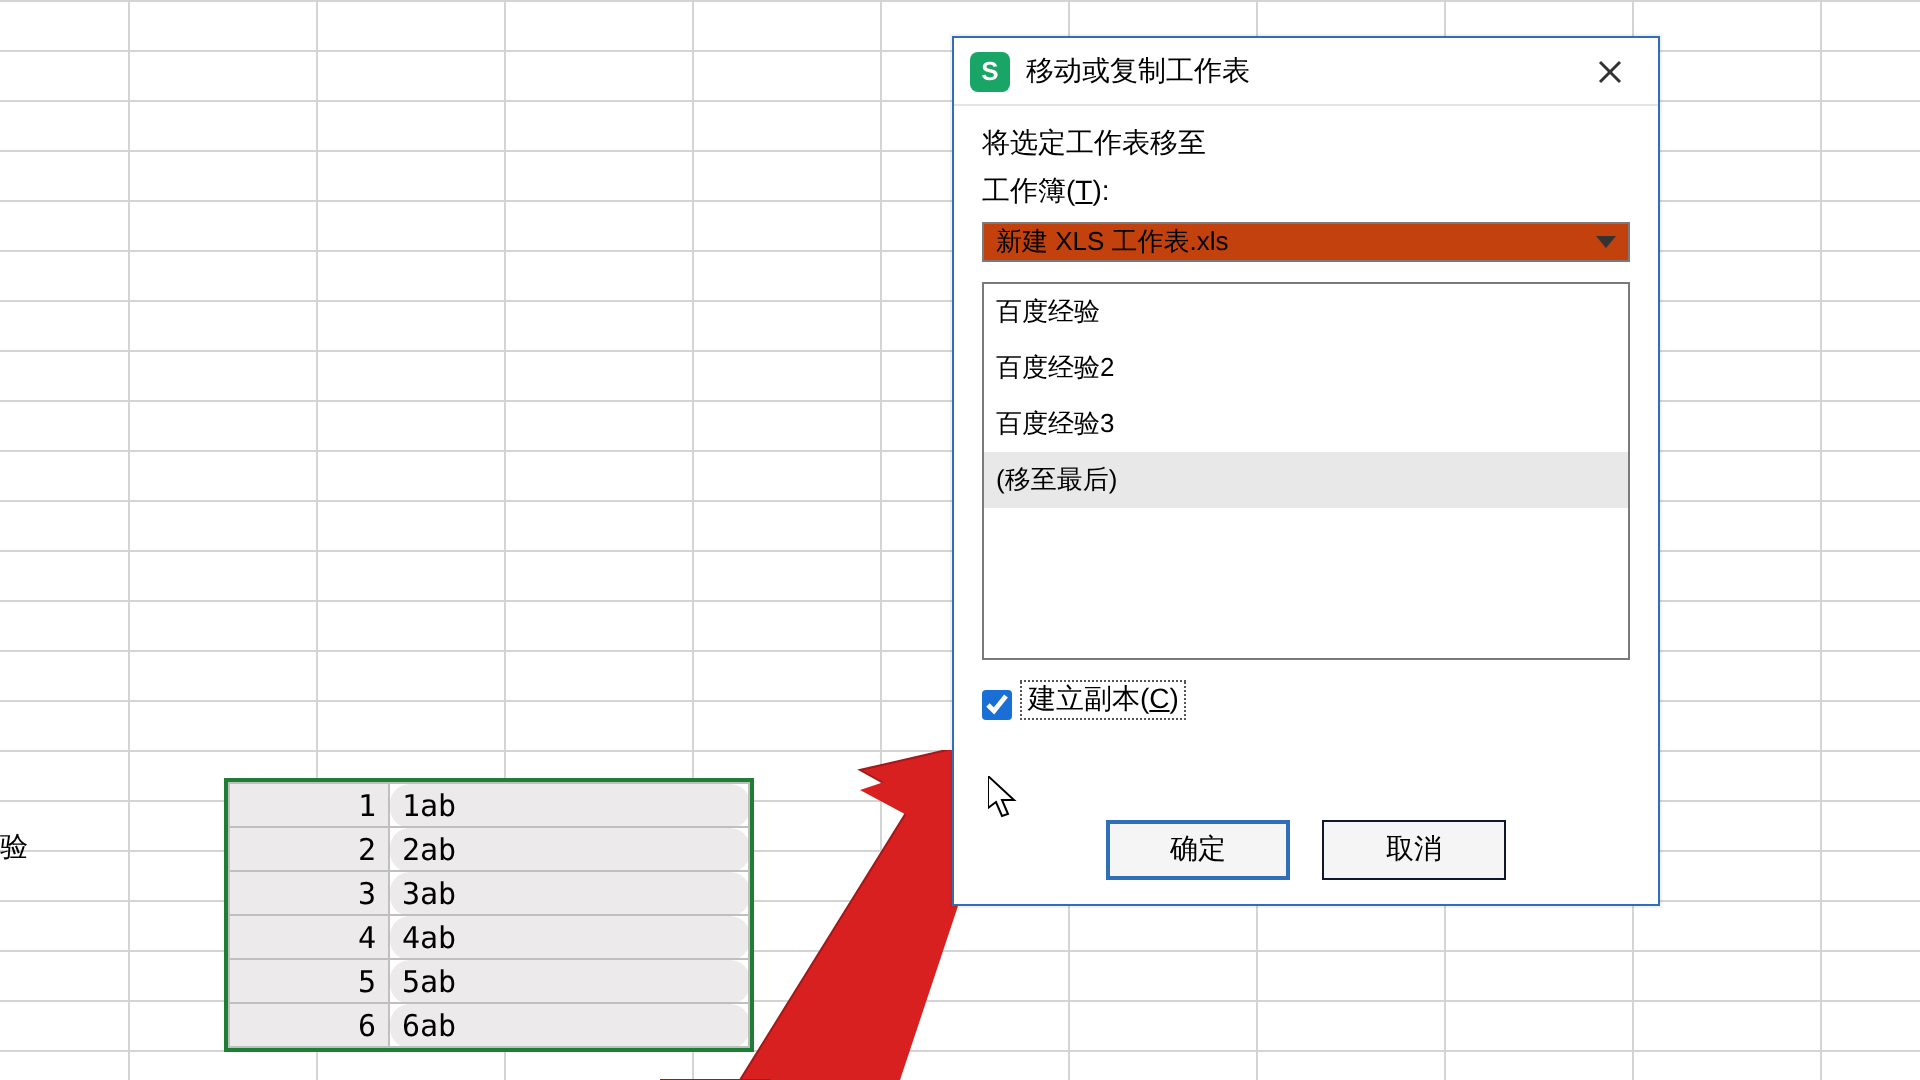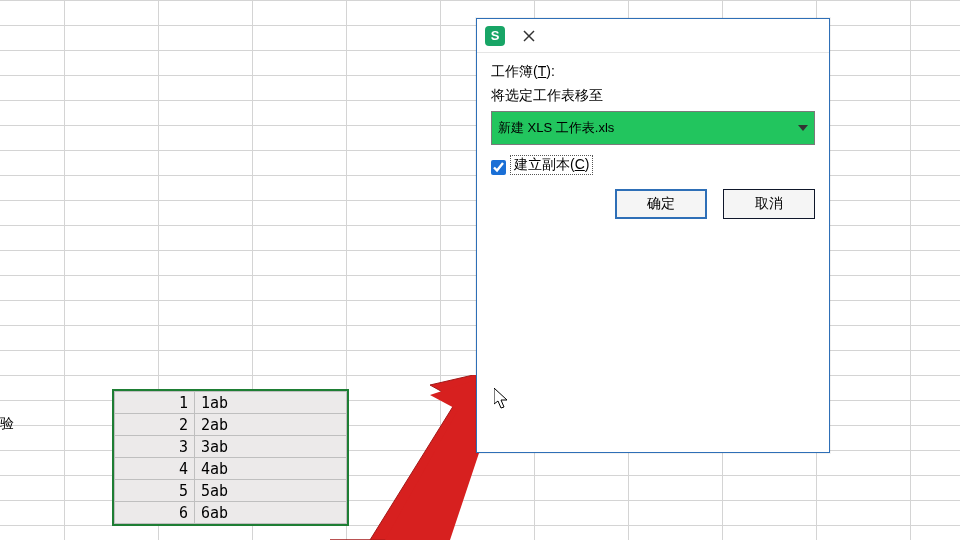--- a/index.html
+++ b/index.html
@@ -29,21 +29,21 @@
   }
   .sel-table table { border-collapse: collapse; }
   .sel-table td {
     border: 1px solid #bfbfbf;
     height: 22px;
     font-family: "SimSun", monospace;
     font-size: 15px;
     padding: 0 6px 0 0;
   }
   .sel-table td.colA { width: 80px; text-align: right; background: #eceaea; }
-  .sel-table td.colB { width: 152px; text-align: left; padding-left: 6px; background: #eceaea; }
+  .sel-table td.colB { width: 180px; text-align: left; padding-left: 6px; background: #eceaea; border-radius: 10px; }
 
   
   .arrow {
     position: absolute; left: 330px; top: 375px;
     width: 200px; height: 165px;
     pointer-events: none;
   }
 
   
   .dlg {
@@ -70,23 +70,23 @@
     cursor: pointer;
   }
   .dlg-title .close svg { stroke: #333; stroke-width: 1.5; }
 
   .dlg-body { padding: 10px 14px 12px 14px; display: flex; flex-direction: column; height: calc(100% - 34px); }
   .caption { margin-bottom: 6px; font-size: 14px; }
   .label-u { text-decoration: underline; }
 
   .combo {
     position: relative;
-    height: 34px; border: 1px solid #7a7a7a;
-    background: #22c55e;
-    display: flex; align-items: center; padding: 0 24px 0 6px;
+    height: 20px; border: 1px solid #7a7a7a;
+    background: #c2410c;
+    display: flex; align-items: flex-end; padding: 0 24px 0 6px;
     margin-bottom: 10px;
     font-size: 13px;
   }
   .combo .caret {
     position: absolute; right: 6px; top: 50%; transform: translateY(-50%);
     width: 0; height: 0;
     border-left: 5px solid transparent;
     border-right: 5px solid transparent;
     border-top: 6px solid #333;
   }
@@ -96,21 +96,21 @@
     margin-bottom: 10px; overflow: auto;
     font-size: 13px;
   }
   .listbox .item { padding: 5px 6px; cursor: pointer; }
   .listbox .item.selected { background: #e8e8e8; }
 
   .chk-row { display: flex; align-items: flex-end; margin-bottom: 14px; }
   .chk-row input { width: 15px; height: 15px; accent-color: #1a6fd6; margin-right: 4px; }
   .chk-row label { border: 1px dotted #555; padding: 0 3px 0 3px; font-size: 14px; }
 
-  .btn-row { display: flex; justify-content: flex-end; gap: 16px; }
+  .btn-row { display: flex; justify-content: center; gap: 16px; margin-top: 36px; }
   .btn {
     width: 92px; height: 30px;
     display: flex; align-items: center; justify-content: center;
     border: 1px solid #0f172a; background: #f5f5f5; cursor: pointer;
     font-size: 14px;
   }
   .btn.primary { border: 2px solid #2e6fb7; }
 
   
   .cursor {
@@ -158,38 +158,45 @@
 
 <svg class="arrow" viewBox="0 0 200 165">
   <polygon points="0,165 90,165 159,38 190,55 165,-5 100,10 127,25 40,165" fill="#d7201f" stroke="#a31818" stroke-width="1"></polygon>
 
   <polygon points="10,165 120,165 160,45 190,60 160,0 100,20 128,35 55,165" fill="#d7201f"></polygon>
 </svg>
 
 <div class="dlg">
   <div class="dlg-title">
     <div class="app-icon">S</div>
+    <div class="title-text">移动或复制工作表</div>
     <div class="close">
       <svg width="14" height="14" viewBox="0 0 14 14">
         <line x1="2" y1="2" x2="12" y2="12"></line>
           <line x1="12" y1="2" x2="2" y2="12"></line>
       </svg>
     </div>
   </div>
   <div class="dlg-body">
+    <div class="caption">将选定工作表移至</div>
+
     <div class="caption">
       <span>工作簿(</span><span class="label-u">T</span><span>):</span>
     </div>
-
-    <div class="caption">将选定工作表移至</div>
     <div class="combo">
       <span>新建 XLS 工作表.xls</span>
       <span class="caret"></span>
     </div>
 
+    <div class="listbox" id="sheet-list">
+        <div class="item">百度经验</div>
+        <div class="item">百度经验2</div>
+        <div class="item">百度经验3</div>
+        <div class="item selected">(移至最后)</div>
+      </div>
 
     <div class="chk-row">
       <input type="checkbox" id="copychk" checked="" style="">
       <label for="copychk">
         <span>建立副本(</span><span class="label-u">C</span><span>)</span>
       </label>
     </div>
 
     <div class="btn-row">
       <div class="btn primary">确定</div>

